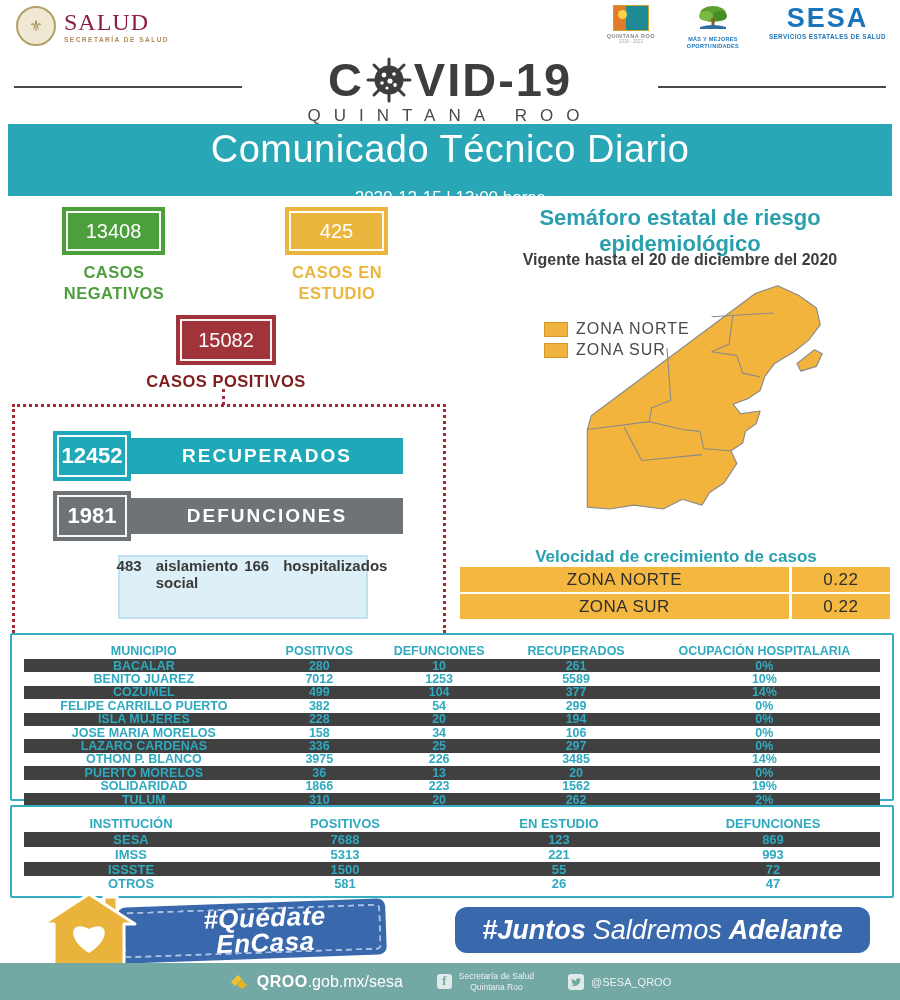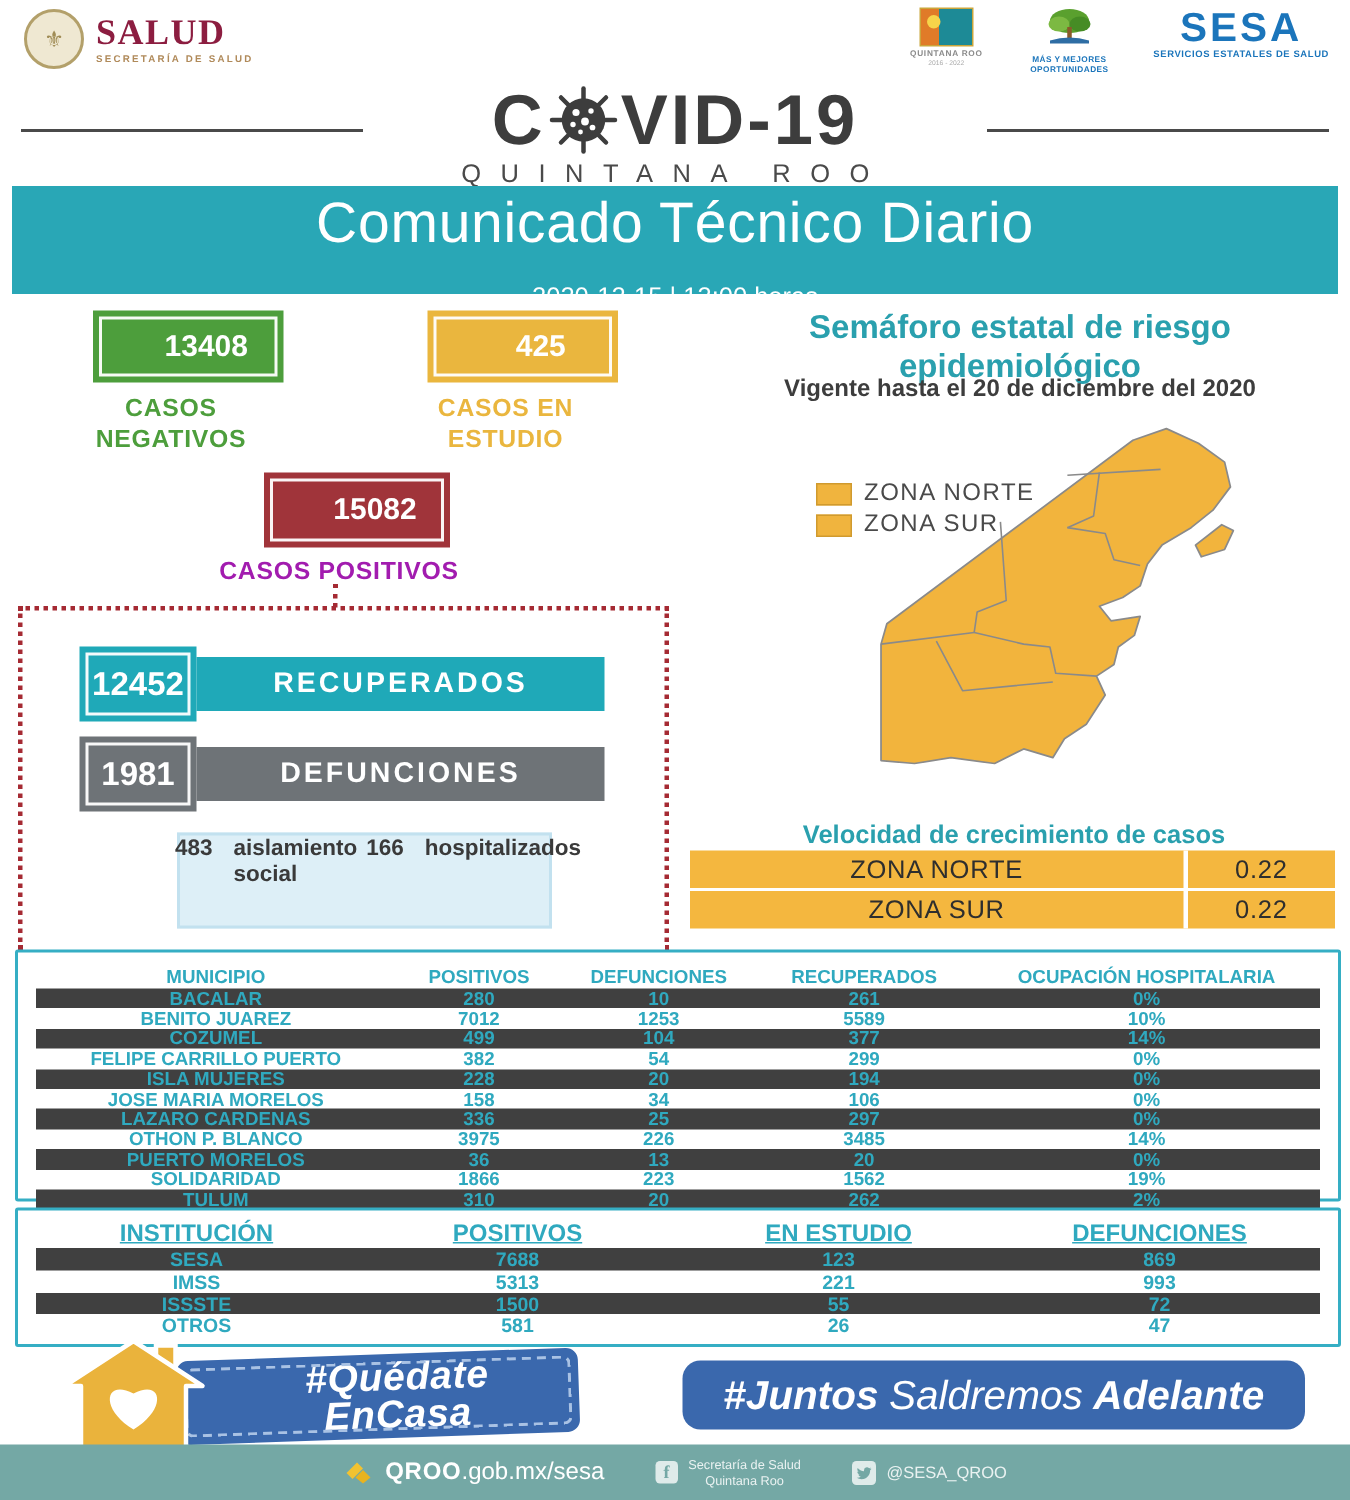--- a/index.html
+++ b/index.html
@@ -4,21 +4,21 @@
 <style>
   html,body{margin:0;padding:0;background:#e9e9e9;}
   .page{position:relative;width:900px;height:1000px;background:#fff;margin:0 auto;
         font-family:"Liberation Sans", sans-serif;overflow:hidden;}
   .abs{position:absolute;}
 
   
   .salud-logo{left:16px;top:6px;display:flex;align-items:center;gap:8px;}
   .seal{width:36px;height:36px;border-radius:50%;background:#efe8d2;border:2px solid #b3a06a;
         display:flex;align-items:center;justify-content:center;color:#a08c55;font-size:15px;}
-  .salud-txt .t1{font-family:"Liberation Serif",serif;font-weight:bold;font-size:24px;color:#8c1d40;letter-spacing:1px;line-height:1;}
+  .salud-txt .t1{font-family:"Liberation Serif",serif;font-weight:normal;font-size:24px;color:#8c1d40;letter-spacing:1px;line-height:1;}
   .salud-txt .t2{font-size:6.5px;color:#b08a5a;letter-spacing:1.5px;font-weight:bold;margin-top:2px;}
 
   .top-logos{right:14px;top:5px;display:flex;align-items:flex-start;gap:20px;}
   .logo-qroo{width:52px;text-align:center;}
   .qroo-flag{width:34px;height:24px;margin:0 auto;background:linear-gradient(90deg,#e07b28 0 35%,#1d8a96 35% 100%);
              border:1px solid #caa53a;position:relative;}
   .qroo-flag::after{content:"";position:absolute;left:4px;top:4px;width:9px;height:9px;border-radius:50%;background:#f6d44a;}
   .logo-qroo .l1{font-size:5.5px;color:#8a8a8a;letter-spacing:.5px;margin-top:2px;font-weight:bold;}
   .logo-qroo .l2{font-size:4.5px;color:#aaa;}
   .logo-tree{width:72px;text-align:center;}
@@ -33,21 +33,21 @@
                font-size:47px;font-weight:800;color:#3d3d3d;letter-spacing:2px;line-height:1;}
   .covid-sub{font-size:17px;color:#4a4a4a;letter-spacing:13px;margin-top:3px;font-weight:500;}
 
   
   .band{left:8px;right:8px;top:124px;height:72px;background:#29a7b6;color:#fff;text-align:center;}
   .band .t1{font-size:38px;font-weight:500;letter-spacing:.5px;margin-top:4px;}
   .band .t2{font-size:17px;font-weight:normal;margin-top:17px;}
 
   
   .statbox{position:absolute;display:flex;align-items:center;justify-content:center;
-           color:#fff;font-weight:bold;font-size:20px;padding-left:24px;}
+           color:#fff;font-weight:normal;font-size:20px;}
   .statbox::after{content:"";position:absolute;inset:4px;border:2px solid rgba(255,255,255,.95);}
   .statlabel{position:absolute;text-align:center;font-weight:bold;font-size:16.5px;line-height:1.25;letter-spacing:.5px;}
 
   .dotline{position:absolute;border-left:3px dotted #a52a33;}
   .dotbox{left:12px;top:404px;width:428px;height:226px;
           border-top:3px dotted #a52a33;border-left:3px dotted #a52a33;border-right:3px dotted #a52a33;}
   .numbox{position:absolute;display:flex;align-items:center;justify-content:center;
           color:#fff;font-weight:bold;font-size:22px;}
   .numbox::after{content:"";position:absolute;inset:4px;border:2px solid rgba(255,255,255,.95);}
   .barlabel{position:absolute;display:flex;align-items:center;justify-content:center;
@@ -71,21 +71,21 @@
   .vel-table .trow .cell:nth-child(2){width:23%;text-align:center;}
 
   
   .tbox{background:#fff;border:2px solid #35aec4;border-radius:2px;padding:7px 12px 5px;}
   .muni{left:10px;top:633px;width:856px;height:152px;}
   .inst{left:10px;top:805px;width:856px;height:77px;}
   .thead,.trow2{display:flex;align-items:center;}
   .thead{font-weight:bold;color:#2fa9bf;}
   .muni .thead{height:17px;font-size:12.5px;}
   .muni .trow2{height:13.4px;font-size:12.5px;font-weight:bold;color:#2fa9bf;}
-  .inst .thead{height:18px;font-size:16px;text-decoration:underline;}
+  .inst .thead{height:18px;font-size:13px;}
   .inst .trow2{height:14.8px;font-size:13px;font-weight:bold;color:#2fa9bf;}
   .trow2.alt{background:#404040;}
   .muni .cell{text-align:center;}
   .muni .cell:nth-child(1){width:28%;}
   .muni .cell:nth-child(2){width:13%;}
   .muni .cell:nth-child(3){width:15%;}
   .muni .cell:nth-child(4){width:17%;}
   .muni .cell:nth-child(5){width:27%;}
   .inst .cell{width:25%;text-align:center;}
 
@@ -191,21 +191,21 @@
   <div class="statlabel" style="left:44px;top:262px;width:140px;color:#4d9e3c;">CASOS NEGATIVOS</div>
 
   <div class="statbox" style="left:285px;top:207px;width:103px;height:48px;background:#eab63e;">
     <span>425</span>
   </div>
   <div class="statlabel" style="left:267px;top:262px;width:140px;color:#eab63e;">CASOS EN ESTUDIO</div>
 
   <div class="statbox" style="left:176px;top:315px;width:100px;height:50px;background:#a0343a;">
     <span>15082</span>
   </div>
-  <div class="statlabel" style="left:116px;top:371px;width:220px;color:#a21caf;white-space:nowrap;">CASOS POSITIVOS</div>
+  <div class="statlabel" style="left:116px;top:371px;width:220px;color:#7f1d1d;white-space:nowrap;">CASOS POSITIVOS</div>
 
   <div class="dotline" style="left:222px;top:389px;height:16px;"></div>
 
   <div class="abs dotbox">
     <div class="numbox" style="left:38px;top:24px;width:78px;height:50px;background:#1fa9b8;">
       <span>12452</span>
     </div>
     <div class="barlabel" style="left:116px;top:31px;width:272px;height:36px;background:#1fa9b8;">RECUPERADOS</div>
 
     <div class="numbox" style="left:38px;top:84px;width:78px;height:50px;background:#6e7377;">

